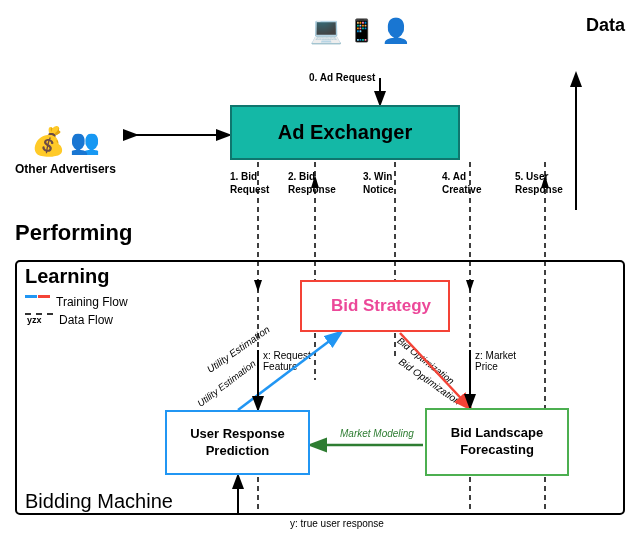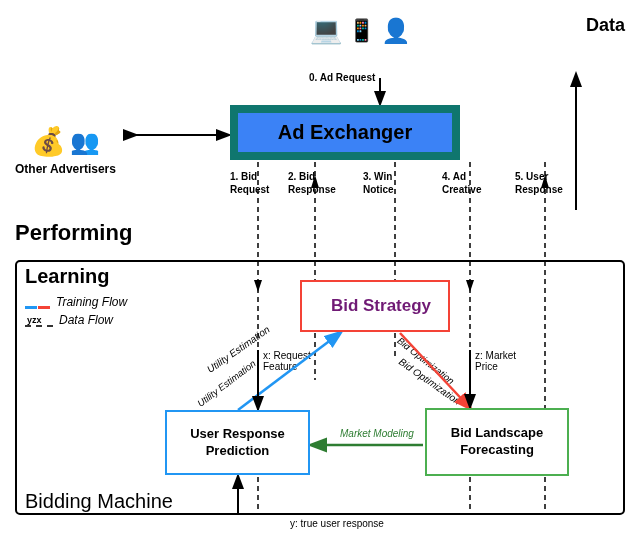--- a/index.html
+++ b/index.html
@@ -20,25 +20,25 @@
       background: #fff;
     }
 
     
     .ad-exchanger-box {
       position: absolute;
       top: 95px;
       left: 220px;
       width: 230px;
       height: 55px;
-      border: 8px solid #0f766e;
+      border: 2px solid #0f766e;
       display: flex;
       align-items: center;
       justify-content: center;
-      background: #3b82f6;
+      background: #14b8a6;
       z-index: 10;
     }
 
     .ad-exchanger-label {
       font-size: 20px;
       font-weight: bold;
     }
 
     
     .top-icons {
@@ -104,45 +104,44 @@
 
     
     .legend {
       position: absolute;
       top: 285px;
       left: 15px;
     }
 
     .legend-item {
       display: flex;
-      align-items: flex-end;
+      align-items: flex-start;
       margin-bottom: 4px;
       font-size: 12px;
-      font-style: italic;
     }
 
     
     .bid-strategy-box {
       position: absolute;
       top: 270px;
       left: 290px;
       width: 150px;
       height: 52px;
       border: 2.5px solid #f44336;
       display: flex;
       align-items: center;
       justify-content: center;
       background: #fff;
       z-index: 20;
     }
 
     .bid-strategy-label {
       font-size: 17px;
       font-weight: bold;
-      color: #701a75;
+      color: #ec4899;
       margin-left: 12px;
     }
 
     
     .urp-box {
       position: absolute;
       top: 400px;
       left: 155px;
       width: 145px;
       height: 65px;

